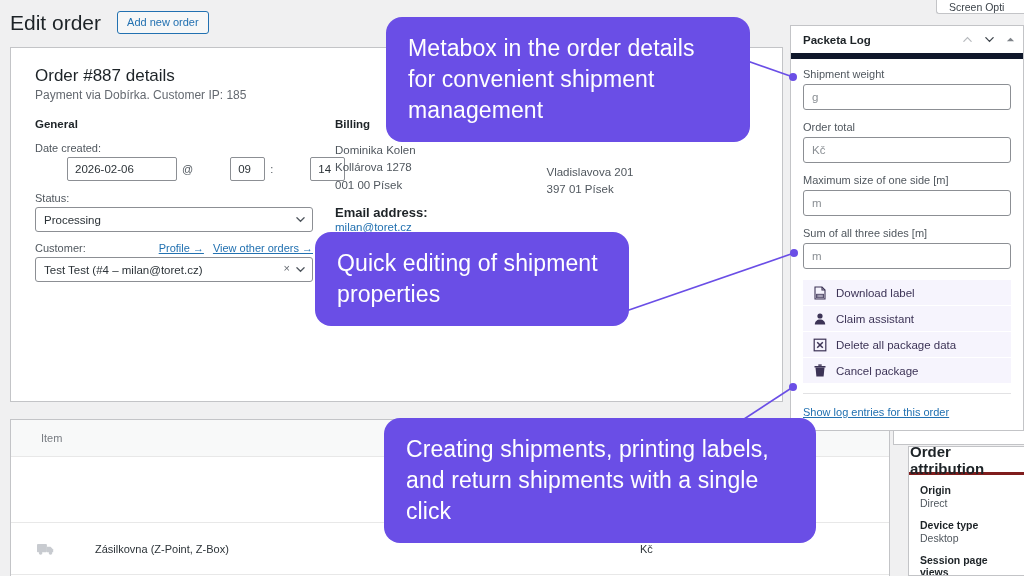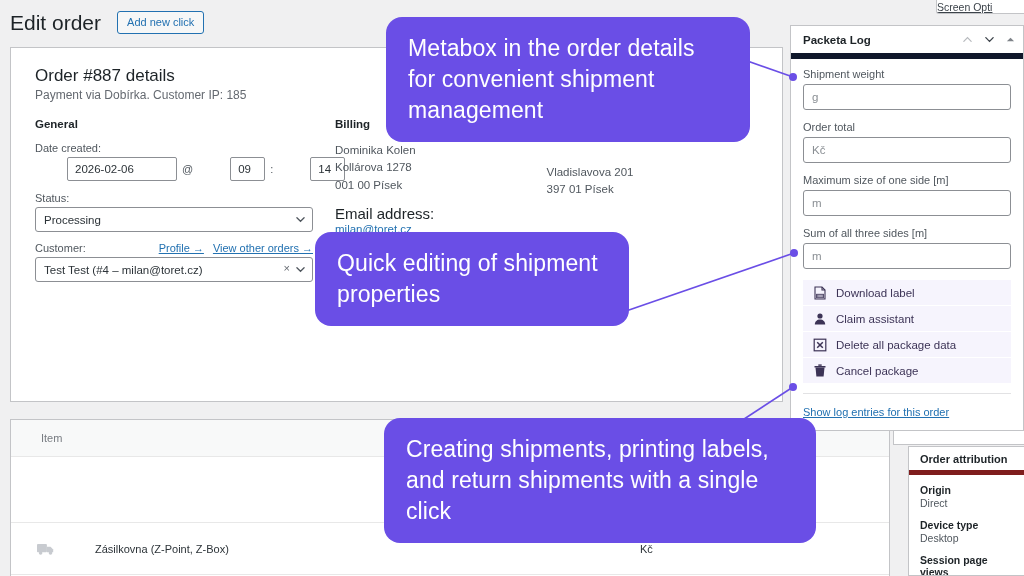--- a/index.html
+++ b/index.html
@@ -32,26 +32,25 @@
     width: 88px;
     height: 14px;
     background: #fff;
     border: 1px solid #c3c4c7;
     border-top: none;
     border-right: none;
     border-radius: 0 0 0 3px;
     box-sizing: border-box;
     display: flex;
     align-items: center;
-    padding-left: 0;
+    padding-left: 12px;
     font-size: 10.5px;
     color: #3c434a;
     white-space: nowrap;
     overflow: hidden;
-    text-decoration: underline;
   }
 
   .page-title-row {
     position: absolute;
     left: 10px;
     top: 10px;
     display: flex;
     align-items: center;
     gap: 16px;
   }
@@ -196,22 +195,22 @@
     text-decoration: underline;
   }
 
   .addr-line {
     font-size: 11.5px;
     color: #50575e;
     line-height: 1.5;
   }
   .addr-block { margin-bottom: 11px; }
   .addr-strong {
-    font-size: 15px;
-    font-weight: normal;
+    font-size: 13px;
+    font-weight: bold;
     color: #1d2327;
     margin-bottom: 1px;
   }
   .email-link {
     font-size: 11.5px;
     color: #2271b1;
     text-decoration: underline;
     display: block;
   }
   .packeta-info {
@@ -378,26 +377,26 @@
     width: 116px;
     height: 130px;
     background: #fff;
     border: 1px solid #c3c4c7;
     border-right: none;
     box-sizing: border-box;
     overflow: hidden;
   }
   .attr-head {
     height: 28px;
-    border-bottom: 5px solid #7f1d1d;
-    display: flex;
-    align-items: center;
-    padding-left: 11px;
-    box-sizing: border-box;
-    font-size: 11px;
+    border-bottom: 3px solid #7f1d1d;
+    display: flex;
+    align-items: center;
+    padding-left: 1px;
+    box-sizing: border-box;
+    font-size: 15px;
     font-weight: bold;
     color: #1d2327;
   }
   .attr-body { padding: 9px 11px; }
   .attr-k {
     font-size: 10.5px;
     font-weight: bold;
     color: #1d2327;
     margin-bottom: 1px;
   }
@@ -456,21 +455,21 @@
 <body>
 
 <div id="screen">
 
   <div class="screen-options-tab">
     <span>Screen Opti</span>
   </div>
 
   <div class="page-title-row">
     <div class="page-title">Edit order</div>
-    <button class="add-new-btn">Add new click</button>
+    <button class="add-new-btn">Add new order</button>
   </div>
 
   <div class="order-panel">
     <div class="order-panel-inner">
       <h2 class="order-heading">Order #887 details</h2>
       <p class="order-sub">Payment via Dobírka. Customer IP: 185</p>
 
       <div class="columns">
 
         <div class="col-general">

